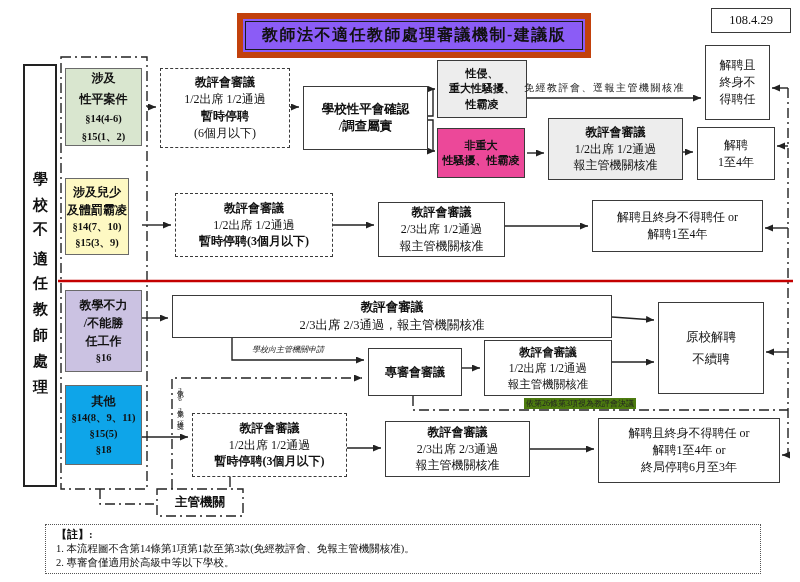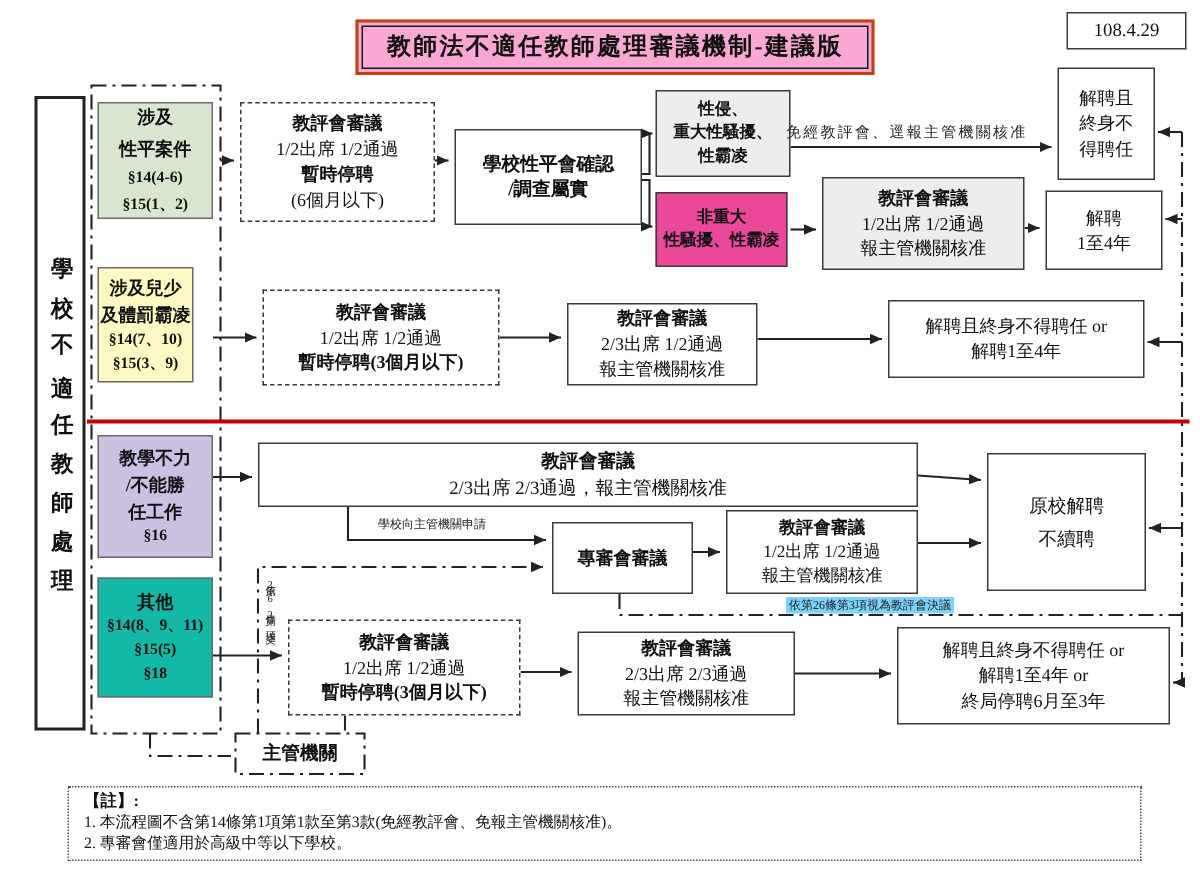--- a/index.html
+++ b/index.html
@@ -9,21 +9,21 @@
   .bx{position:absolute;border:1.5px solid #3a3a3a;background:#fff;display:flex;flex-direction:column;
       align-items:center;justify-content:center;text-align:center;font-size:12px;line-height:1.4;
       box-sizing:border-box;z-index:2;}
   .dashed{border-style:dashed;}
   .b{font-weight:bold;}
   .ln{white-space:nowrap;}
   .cat .ln{font-weight:bold;}
   .cat{border:1.2px solid #6a6a6a;font-size:12px;line-height:1.5;}
   .code{font-size:10.5px;}
   .sm{position:absolute;z-index:3;white-space:nowrap;color:#222;}
-  .title-outer{position:absolute;left:237px;top:13px;border:2px solid #c2410c;padding:2px;z-index:3;background:#f9a8d4;}
+  .title-outer{position:absolute;left:237px;top:13px;border:6px solid #c2410c;padding:2px;z-index:3;background:#8b5cf6;}
   .title-inner{border:1.5px solid #1a1a1a;padding:3px 16px;font-weight:bold;font-size:16px;letter-spacing:1.5px;white-space:nowrap;}
   .vlabel{writing-mode:vertical-rl;text-orientation:upright;}
   #leftRail{position:absolute;left:23px;top:64px;width:34px;height:423px;border:2px solid #222;
             display:flex;align-items:center;justify-content:center;z-index:2;background:#fff;box-sizing:border-box;}
   #leftRail .vlabel{font-weight:bold;font-size:15px;letter-spacing:26px;line-height:1;}
   #submitLabel{left:176px;top:384px;height:102px;font-size:7px;letter-spacing:1px;line-height:1;}
   #authorityLabel{position:absolute;left:157px;top:489px;width:86px;height:27px;display:flex;align-items:center;
                   justify-content:center;font-weight:bold;font-size:12.5px;z-index:2;}
   #notes{position:absolute;left:45px;top:524px;width:716px;height:50px;border:1.5px dotted #555;
          padding:2px 10px;box-sizing:border-box;font-size:10.5px;line-height:1.35;z-index:2;background:#fff;}
@@ -104,21 +104,21 @@
     <div class="ln">及體罰霸凌</div>
     <div class="ln code">§14(7、10)</div>
     <div class="ln code">§15(3、9)</div>
   </div>
   <div class="bx cat" style="left: 65px; top: 290px; width: 77px; height: 82px; background: rgb(203, 194, 226);">
     <div class="ln">教學不力</div>
     <div class="ln">/不能勝</div>
     <div class="ln">任工作</div>
     <div class="ln code">§16</div>
   </div>
-  <div class="bx cat" style="left: 65px; top: 385px; width: 77px; height: 80px; background: #14b8a6; text-align: center;">
+  <div class="bx cat" style="left: 65px; top: 385px; width: 77px; height: 80px; background: #0ea5e9; text-align: center;">
     <div class="ln">其他</div>
     <div class="ln code">§14(8、9、11)</div>
     <div class="ln code">§15(5)</div>
     <div class="ln code">§18</div>
   </div>
 
   <div class="bx dashed" style="left:160px;top:68px;width:130px;height:80px;">
     <div class="ln b">教評會審議</div>
     <div class="ln">1/2出席 1/2通過</div>
     <div class="ln b">暫時停聘</div>
@@ -165,34 +165,34 @@
   </div>
   <div class="bx" style="left:592px;top:200px;width:171px;height:52px;">
     <div class="ln">解聘且終身不得聘任 or</div>
     <div class="ln">解聘1至4年</div>
   </div>
 
   <div class="bx" style="left:172px;top:295px;width:440px;height:43px;font-size:12.5px;">
     <div class="ln b">教評會審議</div>
     <div class="ln">2/3出席 2/3通過，報主管機關核准</div>
   </div>
-  <div class="sm" style="left:252px;top:344px;font-size:8px;">學校向主管機關申請</div>
+  <div class="sm" style="left:252px;top:344px;font-size:8px;font-style:italic;">學校向主管機關申請</div>
   <div class="bx" style="left:368px;top:348px;width:94px;height:48px;font-size:12px;">
     <div class="ln b">專審會審議</div>
   </div>
   <div class="bx" style="left:484px;top:340px;width:128px;height:56px;font-size:11.5px;">
     <div class="ln b">教評會審議</div>
     <div class="ln">1/2出席 1/2通過</div>
     <div class="ln">報主管機關核准</div>
   </div>
   <div class="bx" style="left:658px;top:302px;width:106px;height:92px;font-size:12.5px;line-height:1.8;">
     <div class="ln">原校解聘</div>
     <div class="ln">不續聘</div>
   </div>
-  <div class="sm" style="left:524px;top:398px;font-size:8px;background:#7dd3fc;padding:0 2px;">依第26條第3項視為教評會決議</div>
+  <div class="sm" style="left:524px;top:398px;font-size:8px;background:#4d7c0f;padding:0 2px;">依第26條第3項視為教評會決議</div>
 
   <div class="sm vlabel" id="submitLabel">依第26條第2項送交</div>
   <div class="bx dashed" style="left:192px;top:413px;width:155px;height:64px;">
     <div class="ln b">教評會審議</div>
     <div class="ln">1/2出席 1/2通過</div>
     <div class="ln b">暫時停聘(3個月以下)</div>
   </div>
   <div class="bx" style="left:385px;top:421px;width:145px;height:56px;">
     <div class="ln b">教評會審議</div>
     <div class="ln">2/3出席 2/3通過</div>

